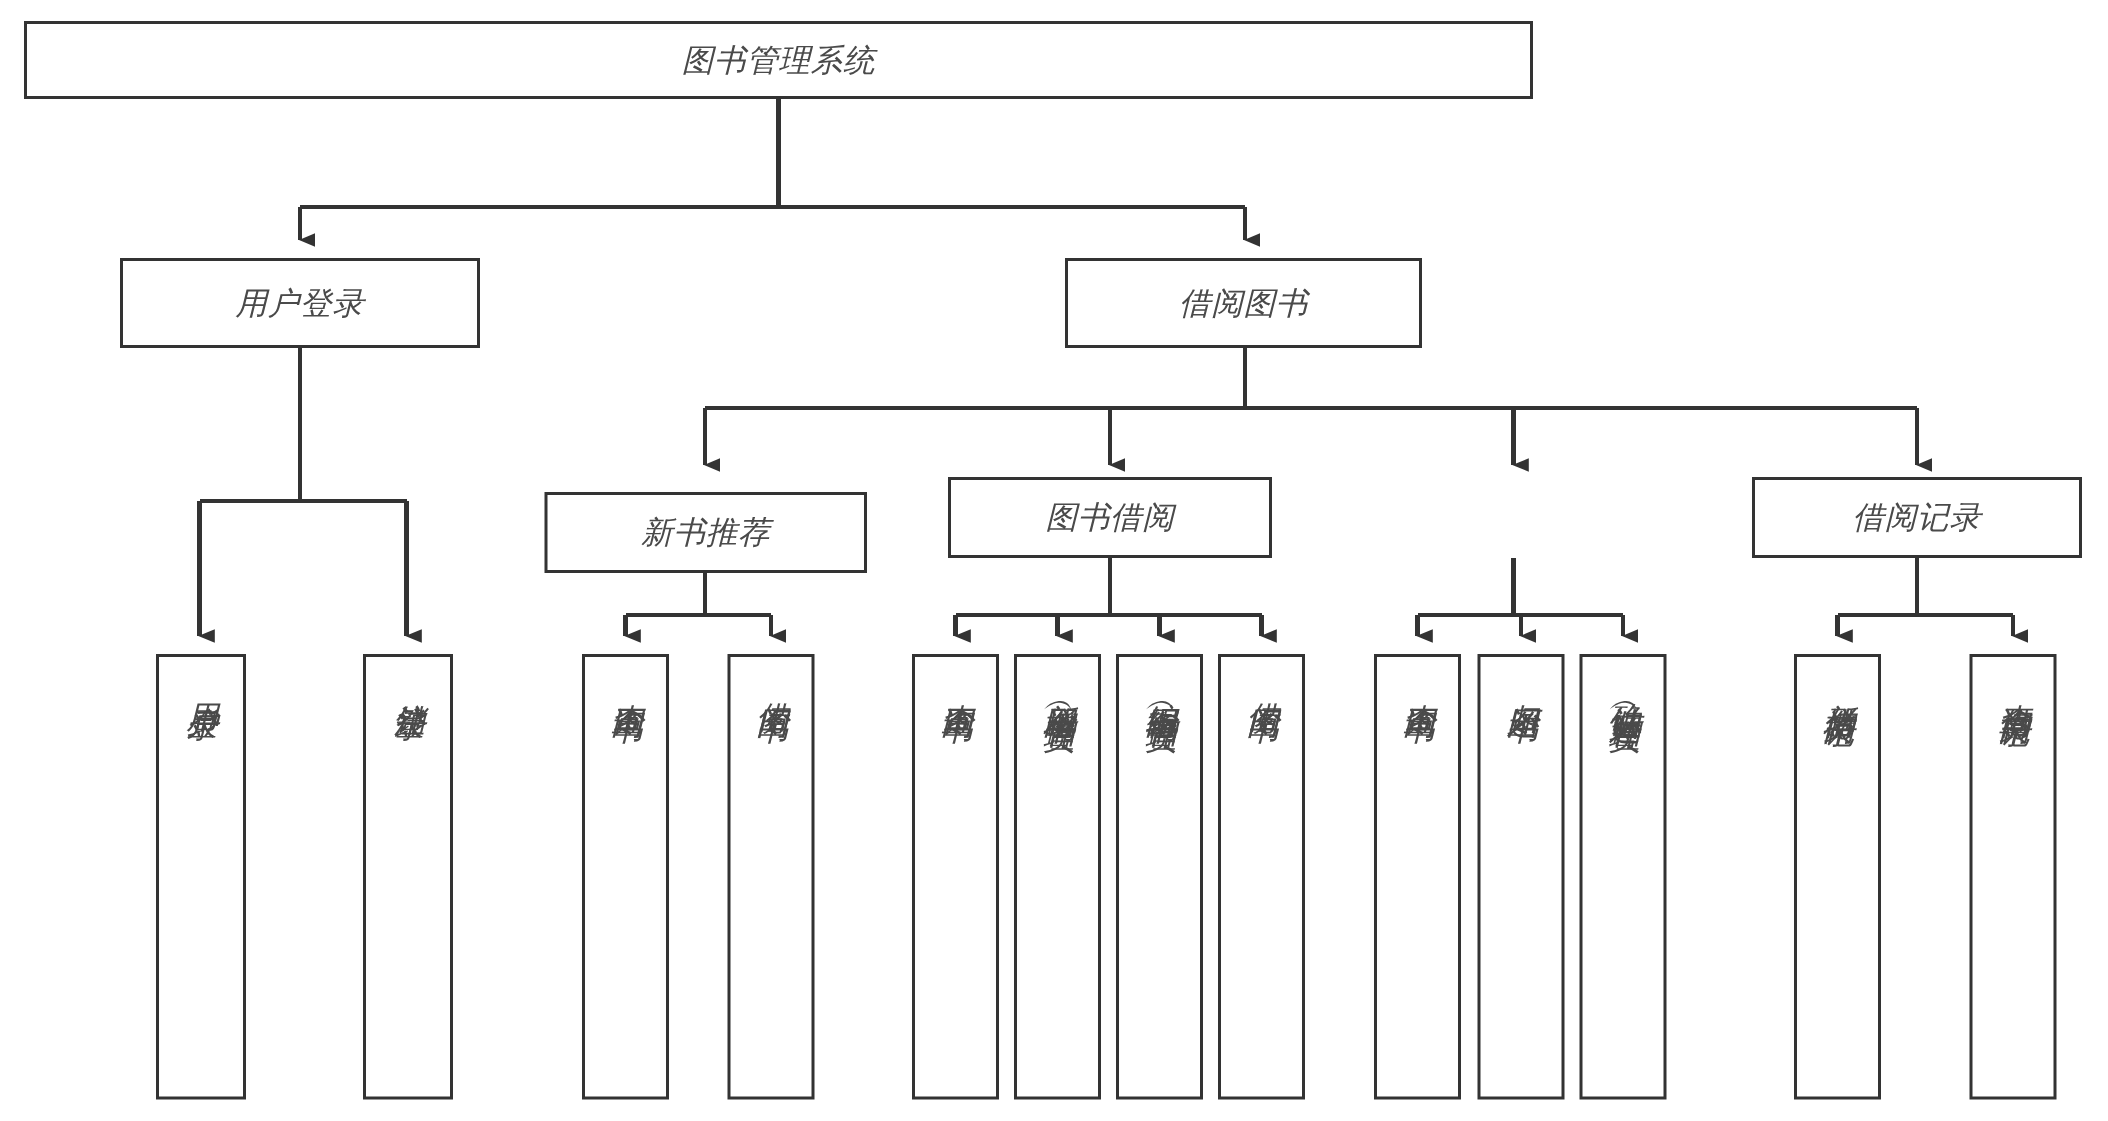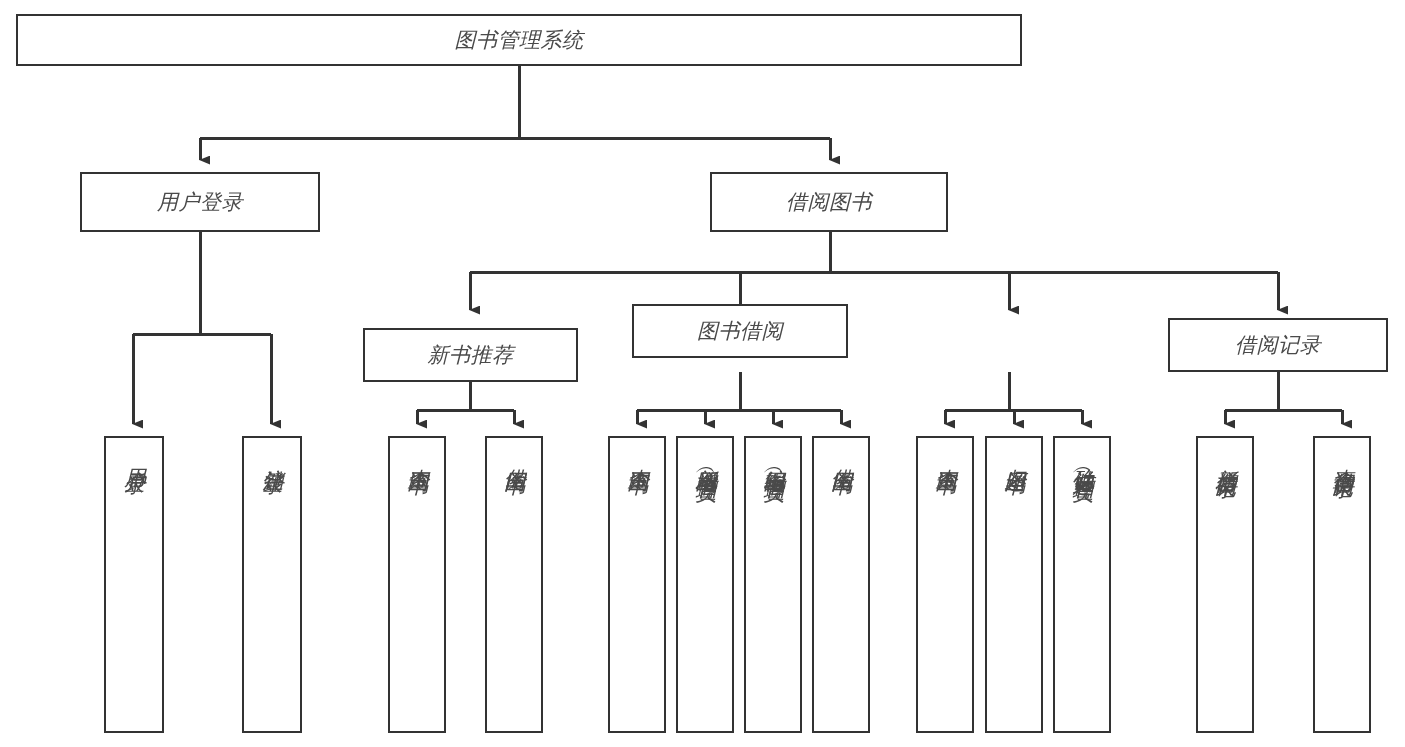--- a/index.html
+++ b/index.html
@@ -131,21 +131,21 @@
   <div class="node" style="left:80px; top:172px; width:240px; height:60px;">
     <span class="node-label">用户登录</span>
   </div>
   <div class="node" style="left:710px; top:172px; width:238px; height:60px;">
     <span class="node-label">借阅图书</span>
   </div>
 
   <div class="node" style="left:363px; top:304px; width:215px; height:54px;margin-top:24px;">
     <span class="node-label">新书推荐</span>
   </div>
-  <div class="node" style="left:632px; top:304px; width:216px; height:54px;">
+  <div class="node" style="left:632px; top:318px; width:216px; height:54px;">
     <span class="node-label">图书借阅</span>
   </div>
   <div class="node" style="left:1168px; top:318px; width:220px; height:54px;justify-content:center;">
     <span class="node-label">借阅记录</span>
   </div>
 
   <div class="node leaf" style="left:104px; top:436px; width:60px; height:297px;">
     <span class="node-label">用户登录</span>
   </div>
   <div class="node leaf" style="left:242px; top:436px; width:60px; height:297px;">

